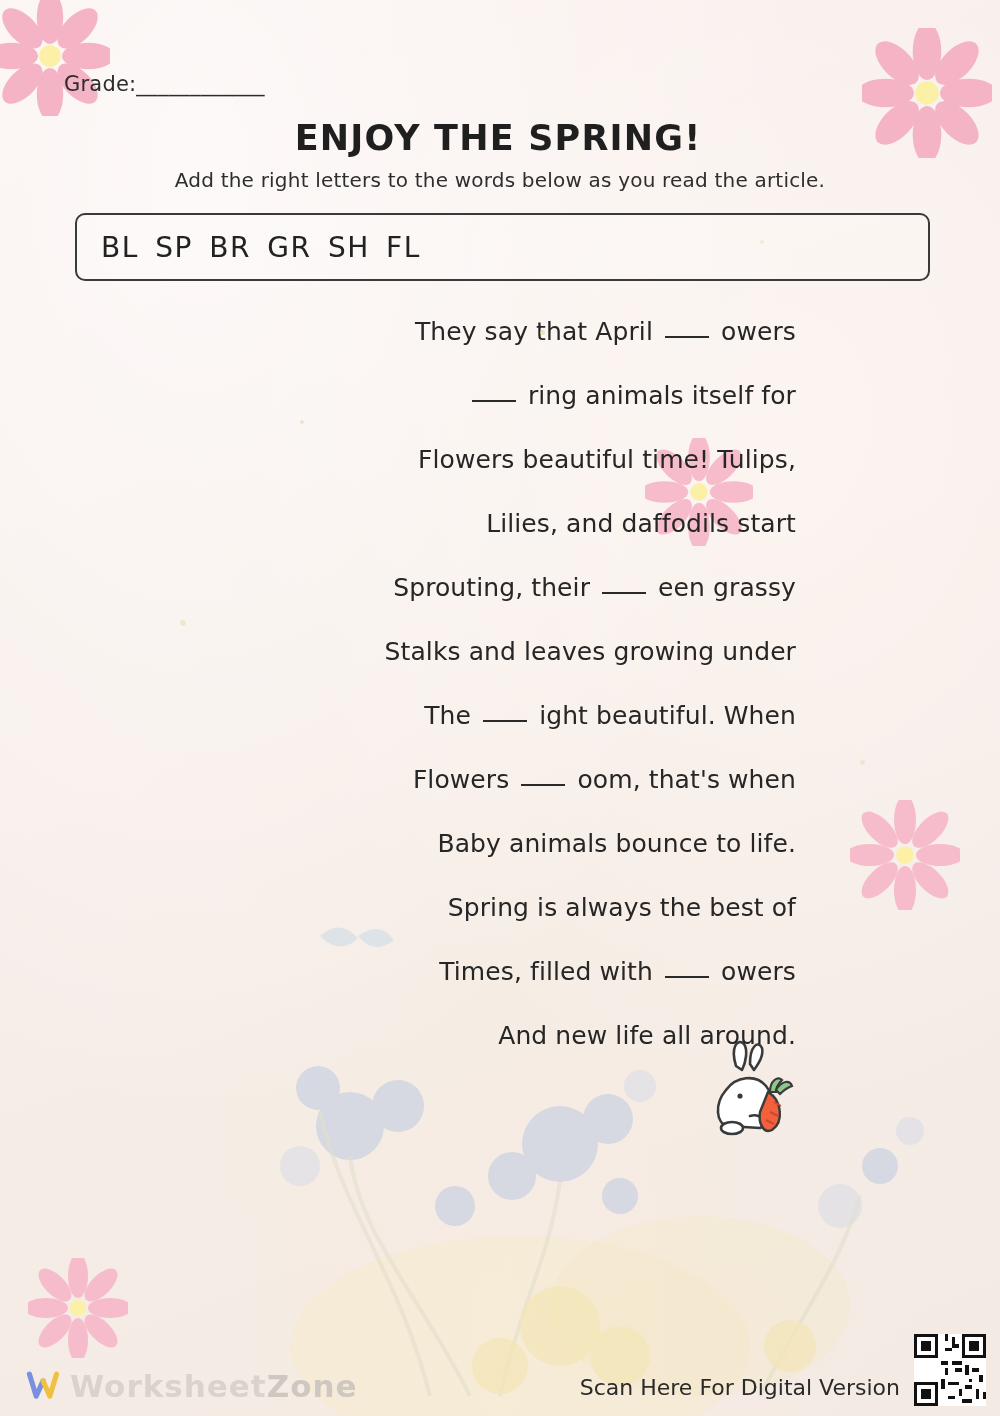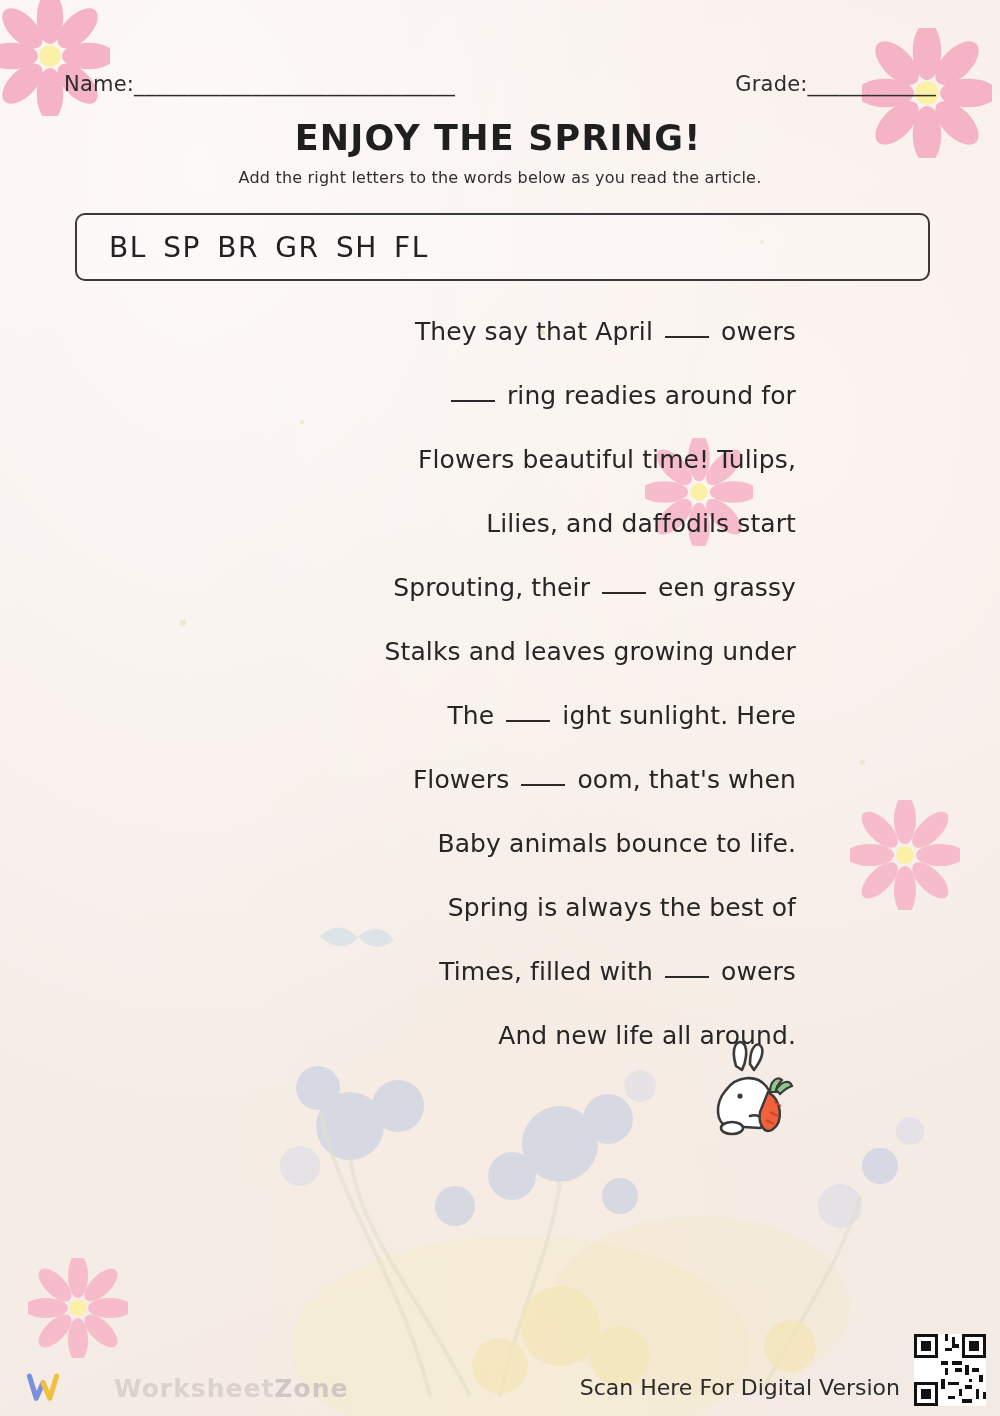--- a/index.html
+++ b/index.html
@@ -62,39 +62,39 @@
     font-size: 35px;
     font-weight: bold;
     letter-spacing: 1.2px;
     color: #1f1f1f;
   }
   .subtitle {
     position: absolute;
     top: 168px;
     left: 0; right: 0;
     text-align: center;
-    font-size: 16px;
+    font-size: 20px;
     color: #2e2e2e;
     letter-spacing: 0.2px;
   }
 
   
   .wordbank {
     position: absolute;
     top: 213px;
     left: 75px;
     width: 855px;
     height: 68px;
     border: 2px solid #3a3a3a;
     border-radius: 10px;
     background: rgba(255,255,255,0.22);
     box-sizing: border-box;
     display: flex;
     align-items: center;
-    padding-left: 32px;
+    padding-left: 24px;
   }
   .wordbank .letters {
     font-size: 28px;
     color: #222;
     letter-spacing: 1.5px;
     word-spacing: 6px;
   }
 
   
   .poem {
@@ -131,25 +131,24 @@
     left: 26px;
     bottom: 12px;
     display: flex;
     align-items: center;
     gap: 10px;
   }
   .brand-mark {
     width: 34px; height: 32px;
   }
   .brand-text {
-    font-size: 25px;
+    font-size: 31px;
     letter-spacing: 1px;
     color: #d9d2cd;
     font-weight: bold;
-    margin-left: 44px;
   }
   .brand-text .zone { color: #cfc7c1; font-weight: bold; }
   .scan-text {
     position: absolute;
     right: 100px;
     bottom: 16px;
     font-size: 22px;
     color: #2b2b2b;
   }
   .qr {
@@ -300,39 +299,38 @@
 
     <g>
       <path d="M78 62 C 92 70, 94 92, 82 100 C 74 104, 68 94, 70 82 Z" fill="#f2603c" stroke="#3a3a3a" stroke-width="2.4" stroke-linejoin="round"></path>
       <path d="M80 82 l 8 4 M76 90 l 8 4 M84 72 l 7 4" stroke="#c94a2c" stroke-width="2" fill="none"></path>
       <path d="M80 62 C 80 50, 88 46, 92 50 C 88 54, 86 58, 86 62 Z" fill="#8fc98a" stroke="#3a3a3a" stroke-width="2.2"></path>
       <path d="M86 60 C 92 50, 100 50, 102 56 C 96 58, 92 62, 90 64 Z" fill="#8fc98a" stroke="#3a3a3a" stroke-width="2.2"></path>
     </g>
   </svg>
 
   <div class="name-row">
-    <span class="field">Name:______________________________</span>
     <span class="field">Grade:____________</span>
   </div>
 
   <div class="title">ENJOY THE SPRING!</div>
   <div class="subtitle">Add the right letters to the words below as you read the article.</div>
 
   <div class="wordbank">
     <span class="letters">BL SP BR GR SH FL</span>
   </div>
 
   <div class="poem" id="poem">
       <div class="poem-line"><span>They say that April </span><span class="blank"></span><span> owers</span></div>
-      <div class="poem-line"><span class="blank"></span><span> ring readies around for</span></div>
+      <div class="poem-line"><span class="blank"></span><span> ring animals itself for</span></div>
       <div class="poem-line"><span>Flowers beautiful time! Tulips,</span></div>
       <div class="poem-line"><span>Lilies, and daffodils start</span></div>
       <div class="poem-line"><span>Sprouting, their </span><span class="blank"></span><span> een grassy</span></div>
       <div class="poem-line"><span>Stalks and leaves growing under</span></div>
-      <div class="poem-line"><span>The </span><span class="blank"></span><span> ight sunlight. Here</span></div>
+      <div class="poem-line"><span>The </span><span class="blank"></span><span> ight beautiful. When</span></div>
       <div class="poem-line"><span>Flowers </span><span class="blank"></span><span> oom, that's when</span></div>
       <div class="poem-line"><span>Baby animals bounce to life.</span></div>
       <div class="poem-line"><span>Spring is always the best of</span></div>
       <div class="poem-line"><span>Times, filled with </span><span class="blank"></span><span> owers</span></div>
       <div class="poem-line"><span>And new life all around.</span></div>
     </div>
 
   <div class="footer-bar">
     <div class="brand">
       <svg class="brand-mark" viewBox="0 0 40 36">

